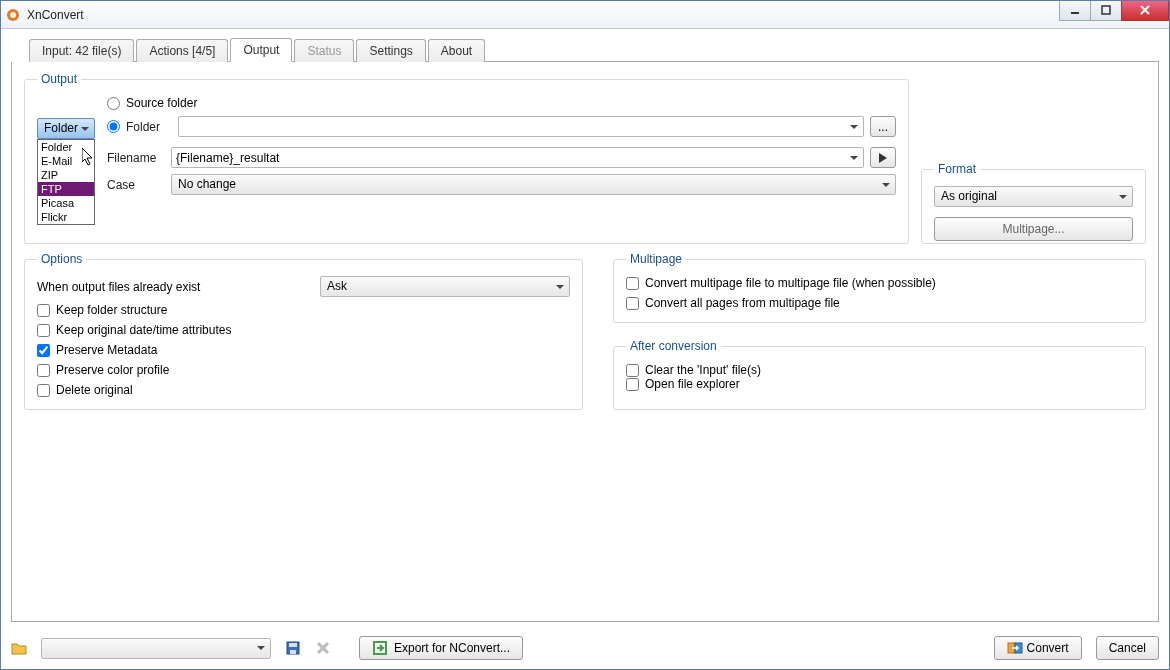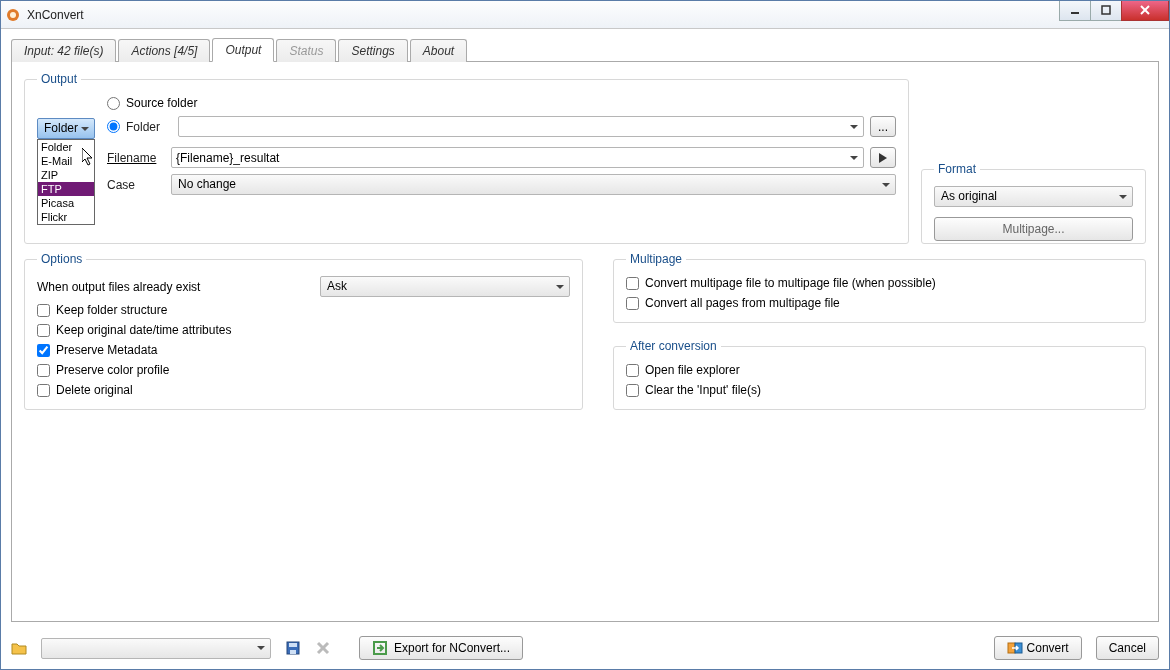--- a/index.html
+++ b/index.html
@@ -10,21 +10,21 @@
 .titlebar { height: 28px; background: linear-gradient(#fdfdfe, #eef2f7); display: flex; align-items: center; padding-left: 4px; border-bottom: 1px solid #c8c8c8; }
 .titlebar .icon { width: 16px; height: 16px; margin-right: 6px; }
 .titlebar .title { flex: 1; font-size: 12px; color: #222; }
 .titlebar .win-controls { display: flex; height: 20px; margin-top: -8px; }
 .titlebar .win-btn { width: 32px; height: 20px; display: flex; align-items: center; justify-content: center; border: 1px solid #9aa; border-top: none; background: linear-gradient(#f4f7fb,#dde5ef); margin-left: -1px; font-size: 10px; cursor: default; }
 .titlebar .win-btn.close { width: 48px; background: linear-gradient(#e68,#c9302c); color: #fff; border-color: #a33; border-top-right-radius: 0; }
 .titlebar .win-btn svg { width: 10px; height: 10px; }
 
 .content { position: absolute; top: 28px; left: 0; right: 0; bottom: 42px; padding: 8px 10px 0 10px; }
 
-.tabs { display: flex; align-items: flex-end; border-bottom: 1px solid #aaa; margin-left: 0; font-style: italic; }
+.tabs { display: flex; align-items: flex-end; border-bottom: 1px solid #aaa; margin-left: 18px; }
 .tab { padding: 4px 12px; background: linear-gradient(#f7f7f7,#ececec); border: 1px solid #aaa; border-bottom: none; margin-right: 2px; border-radius: 3px 3px 0 0; cursor: default; font-size: 12px; color: #333; position: relative; bottom: -1px; }
 .tab.active { background: #fff; border-bottom: 1px solid #fff; z-index: 2; }
 .tab.disabled { color: #999; }
 
 .tabpanel { border: 1px solid #aaa; border-top: none; padding: 10px 12px; background: #fff; position: relative; min-height: 560px; }
 
 fieldset.group { border: 1px solid #d8d8d8; border-radius: 3px; padding: 10px 12px 12px 12px; margin-bottom: 8px; position: relative; }
 fieldset.group > legend { font-size: 12px; color: #1a4f8a; padding: 0 4px; }
 
 .row { display: flex; align-items: center; margin-bottom: 6px; }
@@ -154,21 +154,21 @@
                 <label>Source folder</label>
               </div>
               <div class="row">
                 <input type="radio" name="dest" checked="" style="">
                 <label class="label-fixed">Folder</label>
                 <div class="dropdown-wrap" style="flex:1;">
                   <input class="textfield" style="width: 100%; padding-right: 18px;" value="">
                 </div>
                 <button class="btn small icon-only" style="margin-left:6px;">...</button>
               </div>
-              <div class="row" style="margin-top:10px;text-decoration:underline;">
+              <div class="row" style="margin-top:10px;">
                 <label class="label-fixed" style="width:56px;">Filename</label>
                 <div class="dropdown-wrap filename-field">
                   <input class="textfield" style="width: 100%; padding-right: 18px;" value="{Filename}_resultat">
                 </div>
                 <button class="btn small icon-only play-btn" style="margin-left:6px;">
                   <svg viewBox="0 0 10 10">
                       <path d="M1 0 L9 5 L1 10 Z" fill="#333"></path>
                     </svg>
                 </button>
               </div>
@@ -229,27 +229,27 @@
                 <input type="checkbox" style="">
                 <label>Convert multipage file to multipage file (when possible)</label>
               </div>
             <div class="chk-row" style="margin-bottom:0;">
                 <input type="checkbox" style="">
                 <label>Convert all pages from multipage file</label>
               </div>
           </fieldset>
           <fieldset class="group after-group">
             <legend>After conversion</legend>
+            <div class="chk-row" style="margin-bottom:0;">
+                <input type="checkbox" style="">
+                <label>Clear the 'Input' file(s)</label>
+              </div>
             <div class="chk-row">
                 <input type="checkbox" style="">
                 <label>Open file explorer</label>
-              </div>
-            <div class="chk-row" style="margin-bottom:0;">
-                <input type="checkbox" style="">
-                <label>Clear the 'Input' file(s)</label>
               </div>
           </fieldset>
         </div>
       </div>
 
     </div>
   </div>
 
   <div class="bottombar">
     <span class="toolbar-icon">

